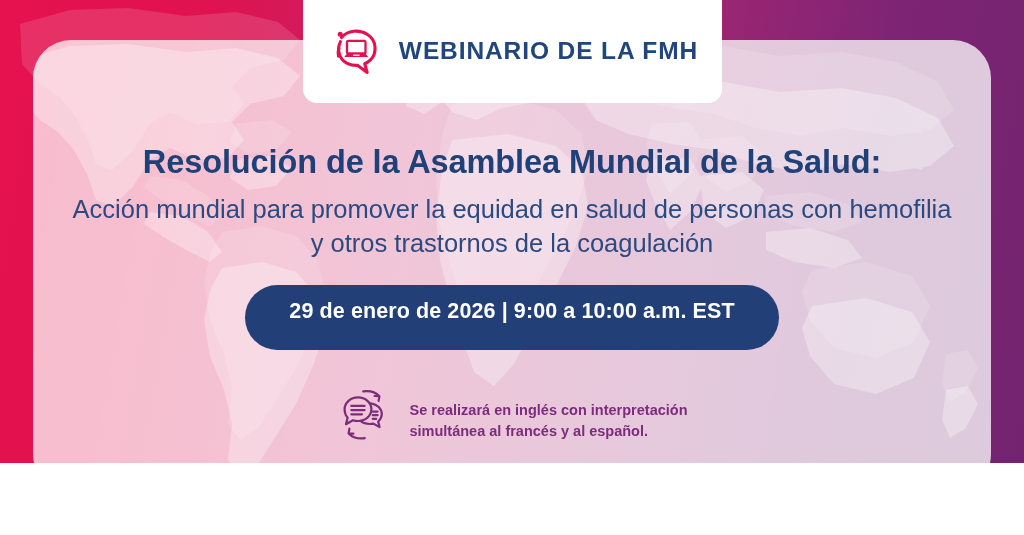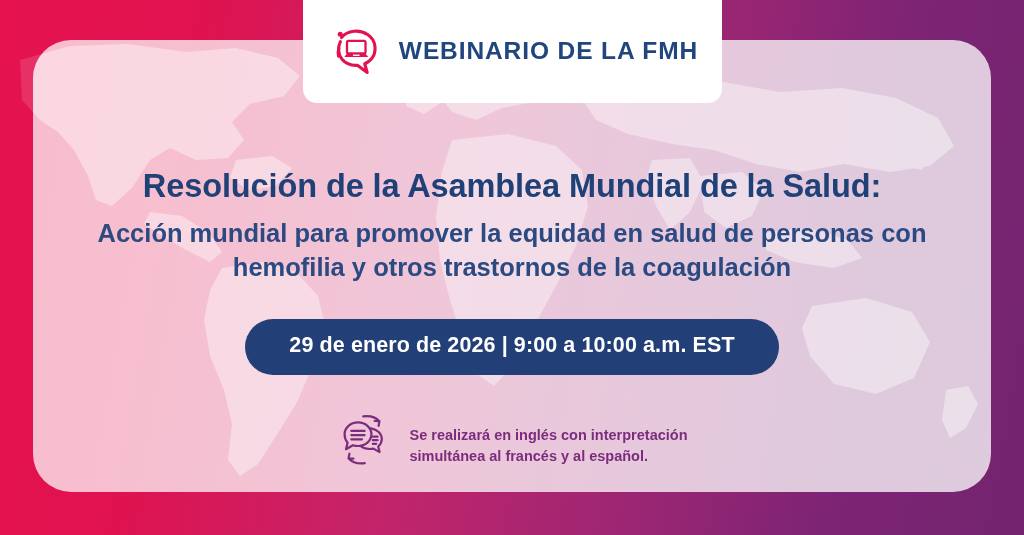--- a/index.html
+++ b/index.html
@@ -6,21 +6,21 @@
   html, body { width:1024px; height:535px; }
   body {
     font-family:"Liberation Sans", sans-serif;
     overflow:hidden;
     background:#ffffff;
   }
 
   #banner {
     position:relative;
     width:1024px;
-    height:535px;
+    height:463px;
     overflow:hidden;
     background:linear-gradient(100deg,
         #e5124f 0%,
         #e0124f 18%,
         #c3246a 42%,
         #a02673 62%,
         #7d2474 82%,
         #73246f 100%);
   }
 
@@ -88,46 +88,46 @@
     position:absolute;
     left:0; right:0;
     top:104px;
     bottom:0;
     z-index:4;
     display:flex;
     flex-direction:column;
     align-items:center;
   }
   .title {
-    margin-top:63px;
+    margin-top:39px;
     color:#1f4178;
     font-size:32.5px;
     font-weight:bold;
     letter-spacing:-.1px;
     text-align:center;
     line-height:1.2;
     white-space:nowrap;
   }
   .subtitle {
     margin-top:10px;
     color:#2b4a81;
     font-size:25.5px;
-    font-weight:700;
+    font-weight:400;
     text-align:center;
     line-height:1.34;
     max-width:880px;
   }
   .date-pill {
-    margin-top:35px;
+    margin-top:25px;
     background:#223f77;
     color:#ffffff;
     font-size:21.5px;
     font-weight:bold;
     border-radius:40px;
-    padding:14px 44px 17px;
+    padding:14px 44px 26px;
     white-space:nowrap;
     letter-spacing:.1px;
   }
   .note {
     margin-top:37px;
     display:flex;
     align-items:center;
     gap:17px;
   }
   .note-icon { width:56px; height:56px; flex:0 0 auto; }

